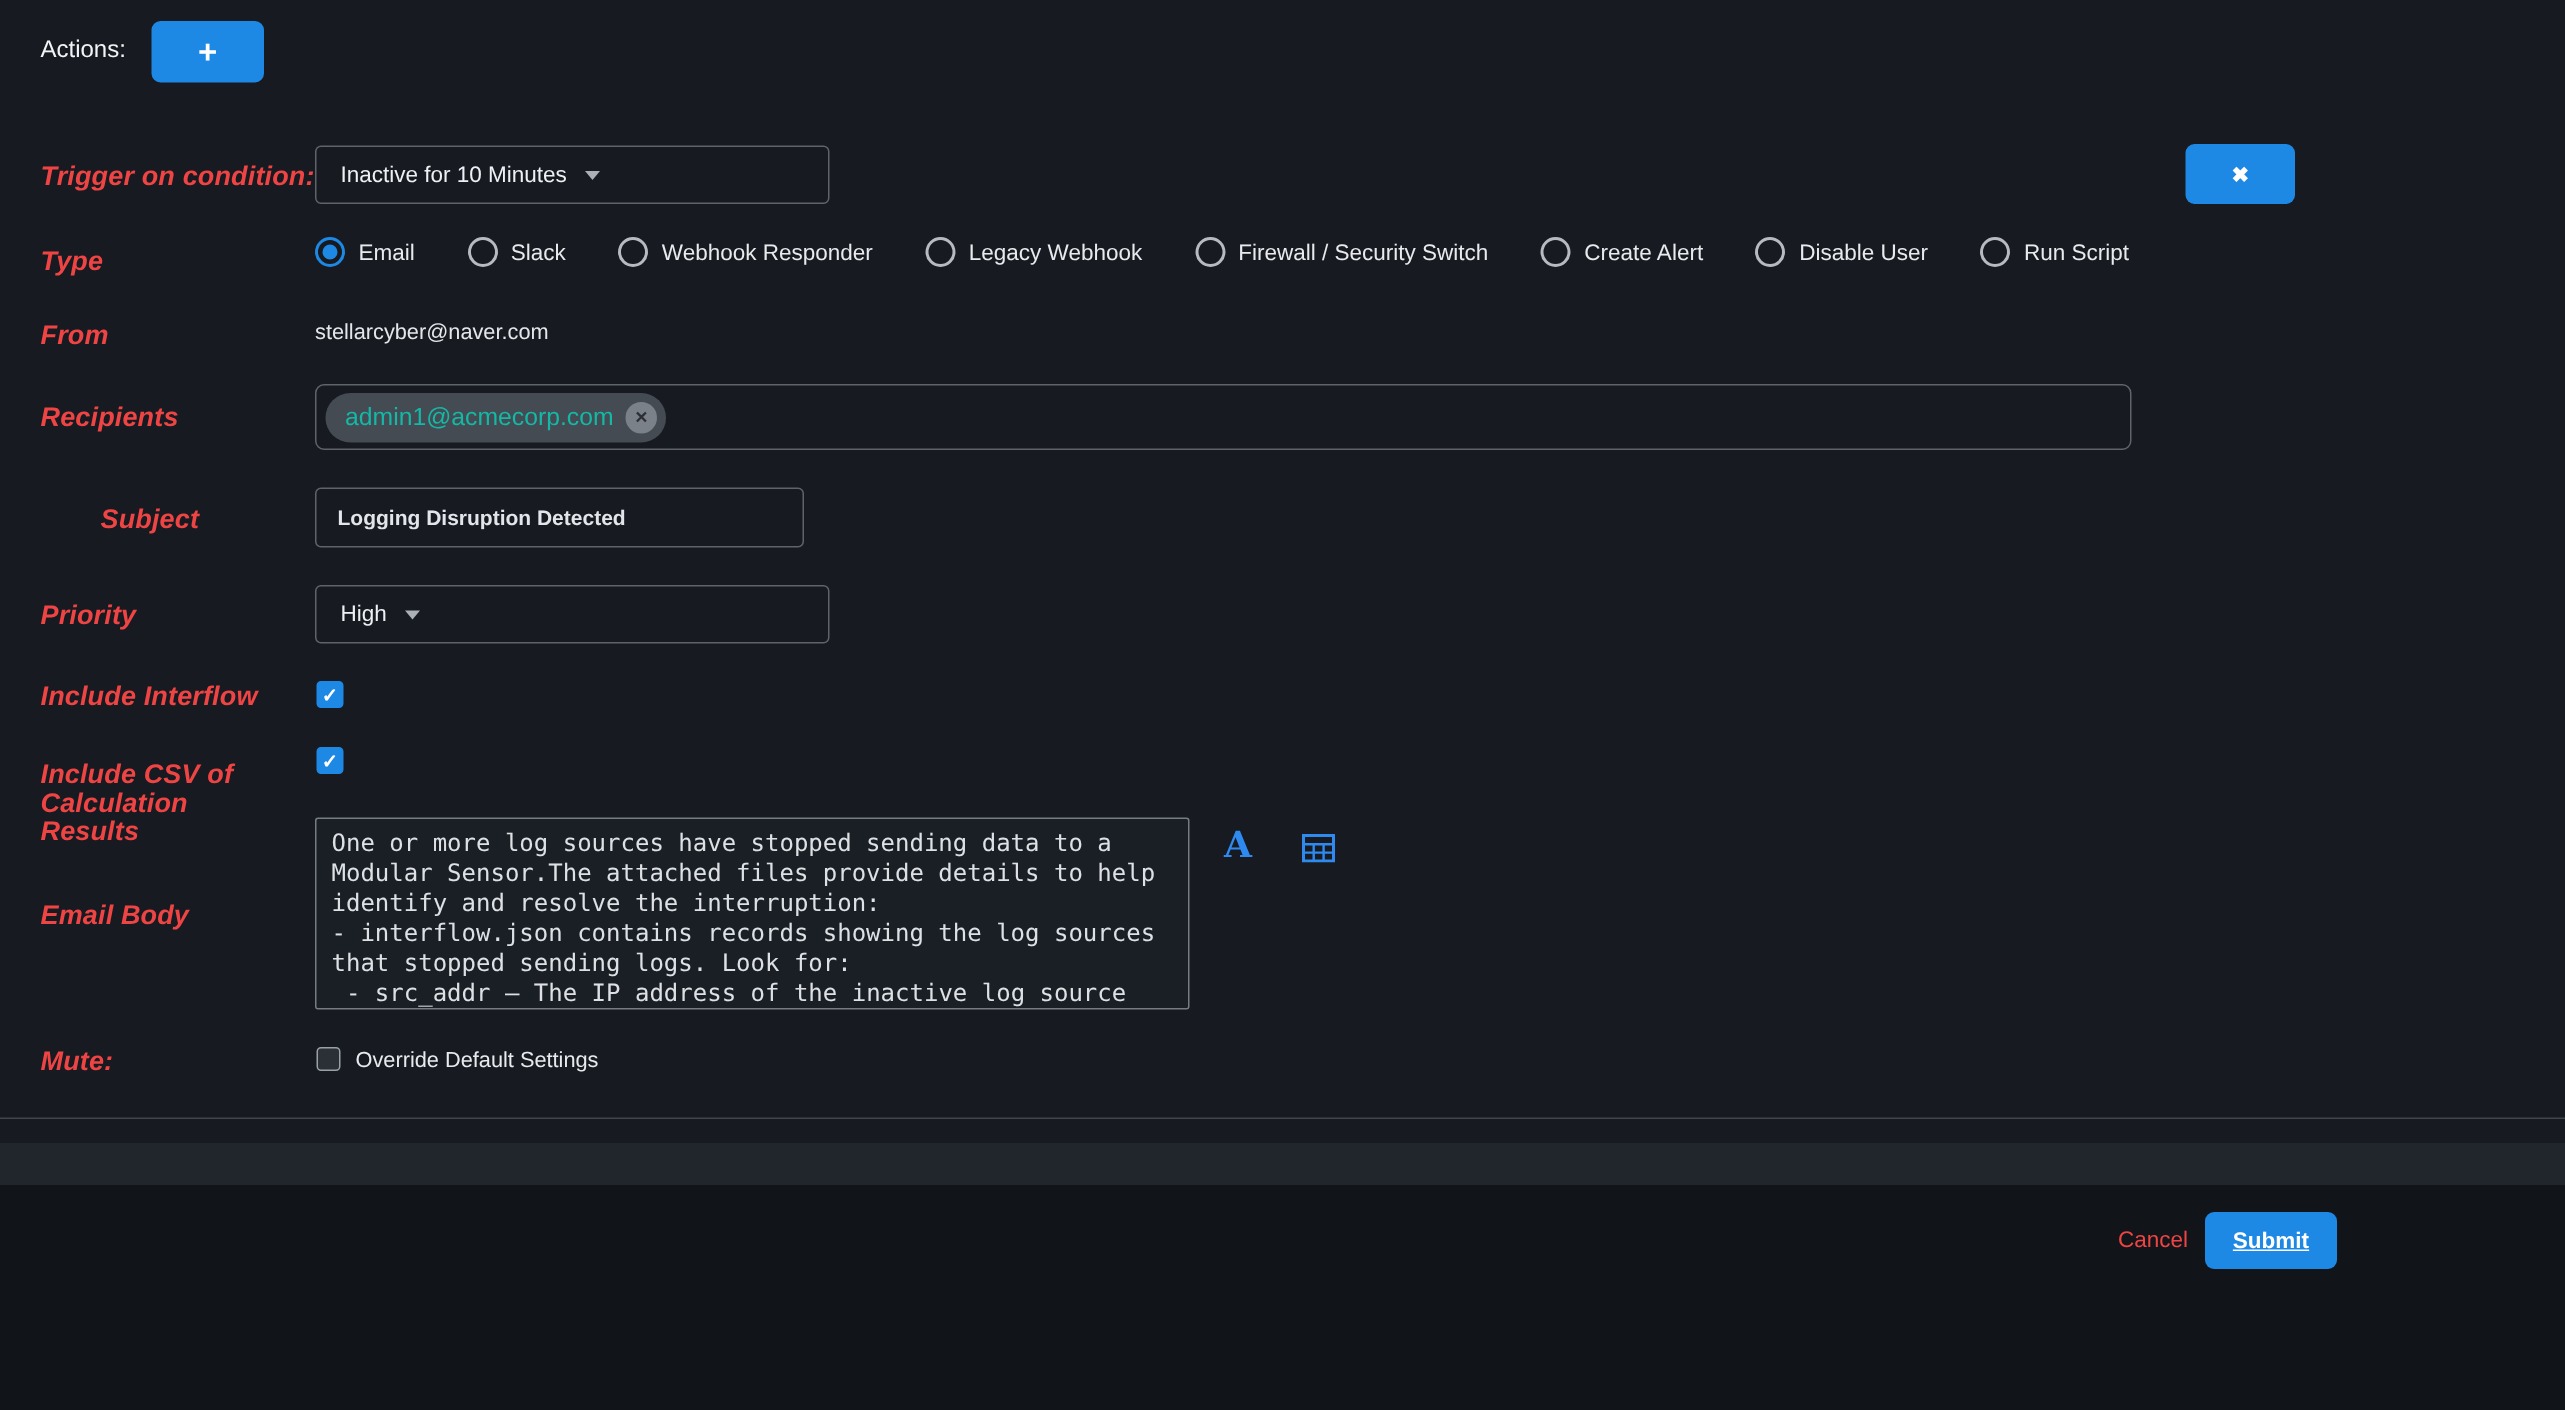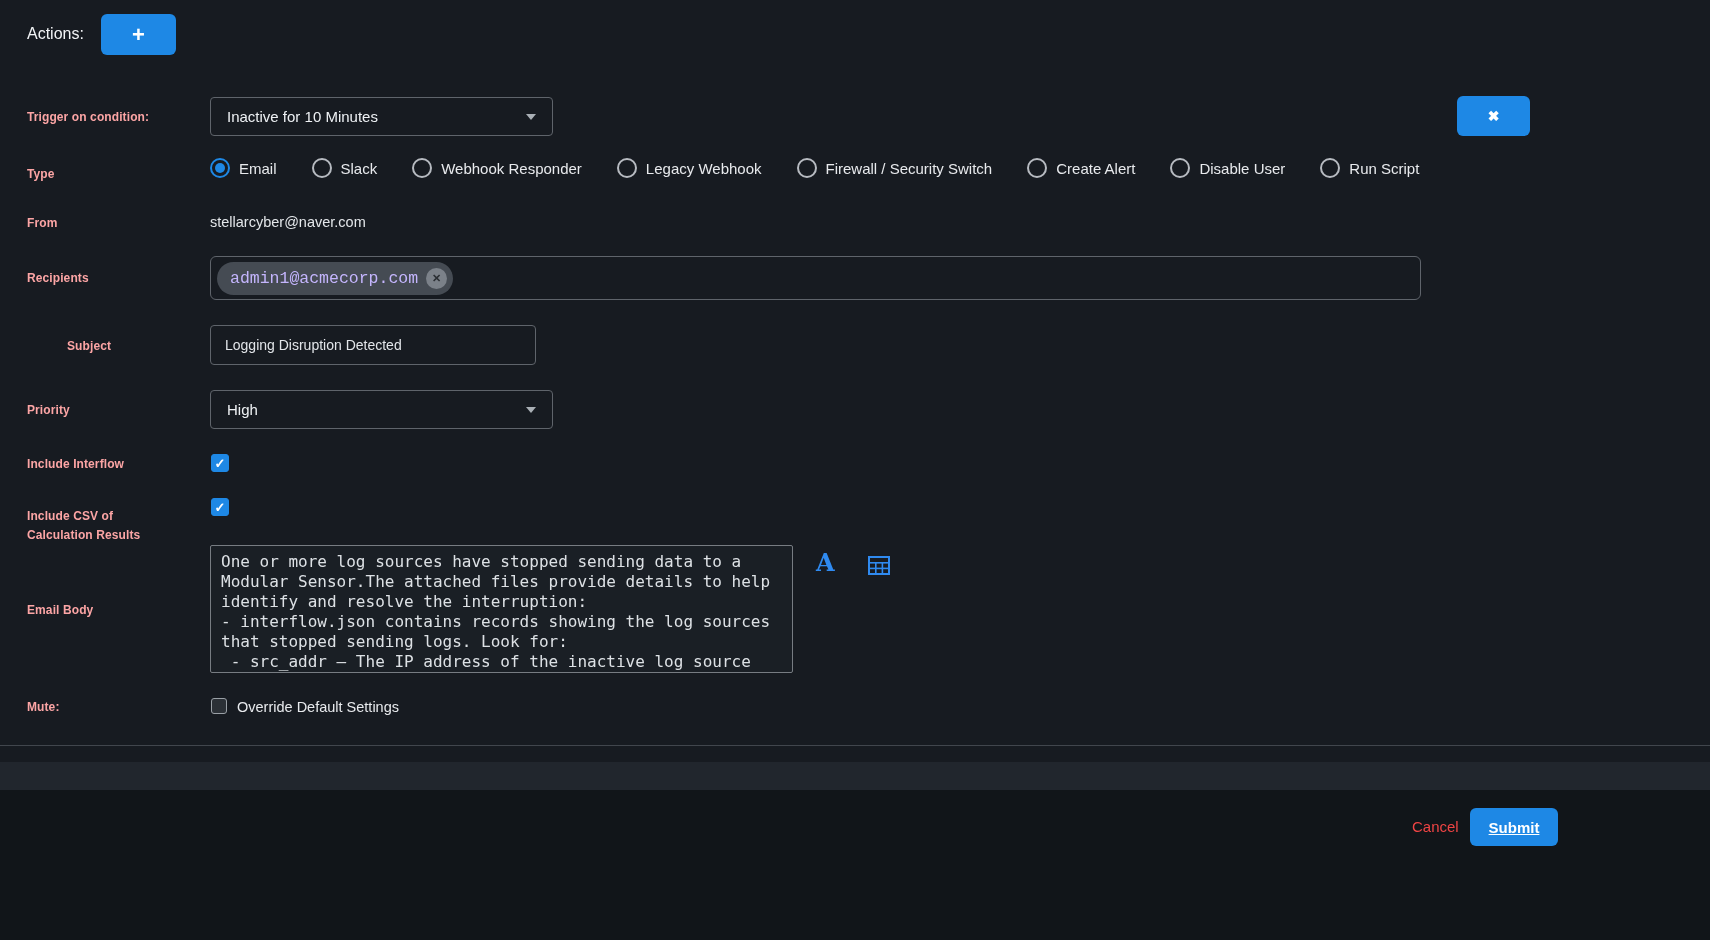--- a/index.html
+++ b/index.html
@@ -3,38 +3,38 @@
 <meta charset="utf-8">
 <style>
   * { margin:0; padding:0; box-sizing:border-box; }
   html,body { background:#0f1216; }
   body { font-family:"Liberation Sans", sans-serif; }
   .page {
     position:relative; width:1710px; height:940px;
     background:#171b21; color:#e8eaed; overflow:hidden;
   }
   .flabel {
-    position:absolute; left:27px; font-weight:700; font-size:12px;
-    color:#fca5a5; letter-spacing:.1px; line-height:19px;
+    position:absolute; left:27px; font-weight:700; font-size:18px;
+    color:#ef4444; letter-spacing:.1px; line-height:19px;font-style:italic;
   }
   .plain-label { position:absolute; left:27px; font-size:16px; color:#f2f4f6; }
 
   
   .btn-primary {
     display:flex; align-items:center; justify-content:center;
     background:#1e88e5; border:none; border-radius:6px; color:#fff; cursor:pointer;
   }
   .add-btn { left:101px; top:14px; width:75px; height:41px; position:absolute; }
   .add-btn .plus { font-size:22px; font-weight:700; line-height:1; }
   .x-btn { left:1457px; top:96px; width:73px; height:40px; position:absolute; }
   .x-btn .x-glyph { font-size:14px; font-weight:700; }
 
   
   .select {
-    position:absolute; display:flex; align-items:center; justify-content:space-between;
+    position:absolute; display:flex; align-items:center; justify-content:flex-start;
     background:transparent; border:1px solid #5f646b; border-radius:4px;
     padding:0 16px; cursor:pointer;
   }
   .select .sel-value { font-size:15px; color:#eef1f4; }
   .caret {
     width:0; height:0; border-left:5px solid transparent; border-right:5px solid transparent;
     border-top:6px solid #aab0b6; margin-left:12px;
   }
 
   
@@ -55,32 +55,33 @@
   
   .recipients-box {
     position:absolute; left:210px; top:256px; width:1211px; height:44px;
     border:1px solid #5f646b; border-radius:6px; display:flex; align-items:center;
     padding:0 6px; cursor:text; background:transparent;
   }
   .chip {
     display:flex; align-items:center; gap:8px; background:#454b53;
     border-radius:17px; padding:4px 6px 4px 13px; height:33px;
   }
-  .chip-text { font-size:16.5px; color:#c4b5fd;font-family:Liberation Mono, monospace; }
+  .chip-text { font-size:16.5px; color:#14b8a6; }
   .chip-remove {
     width:21px; height:21px; border-radius:50%; background:#7b8189; color:#2b2f34;
     display:flex; align-items:center; justify-content:center; font-size:11px;
     font-weight:700; cursor:pointer; border:none;
   }
 
   
   .text-input {
     position:absolute; background:transparent; border:1px solid #5f646b; border-radius:4px;
     color:#e2e5e9; font-size:14px; padding:0 14px; font-family:"Liberation Sans", sans-serif;
     outline:none;
+    font-weight:bold;
   }
 
   
   .checkbox {
     position:absolute; width:18px; height:18px; border-radius:3px;
     border:1px solid #9aa0a6; background:#2b3036; display:flex;
     align-items:center; justify-content:center; cursor:pointer;
   }
   .checkbox .checkmark { color:#fff; font-size:13px; font-weight:700; line-height:1; visibility:hidden; }
   .checkbox.checked { background:#1e88e5; border-color:#1e88e5; }

